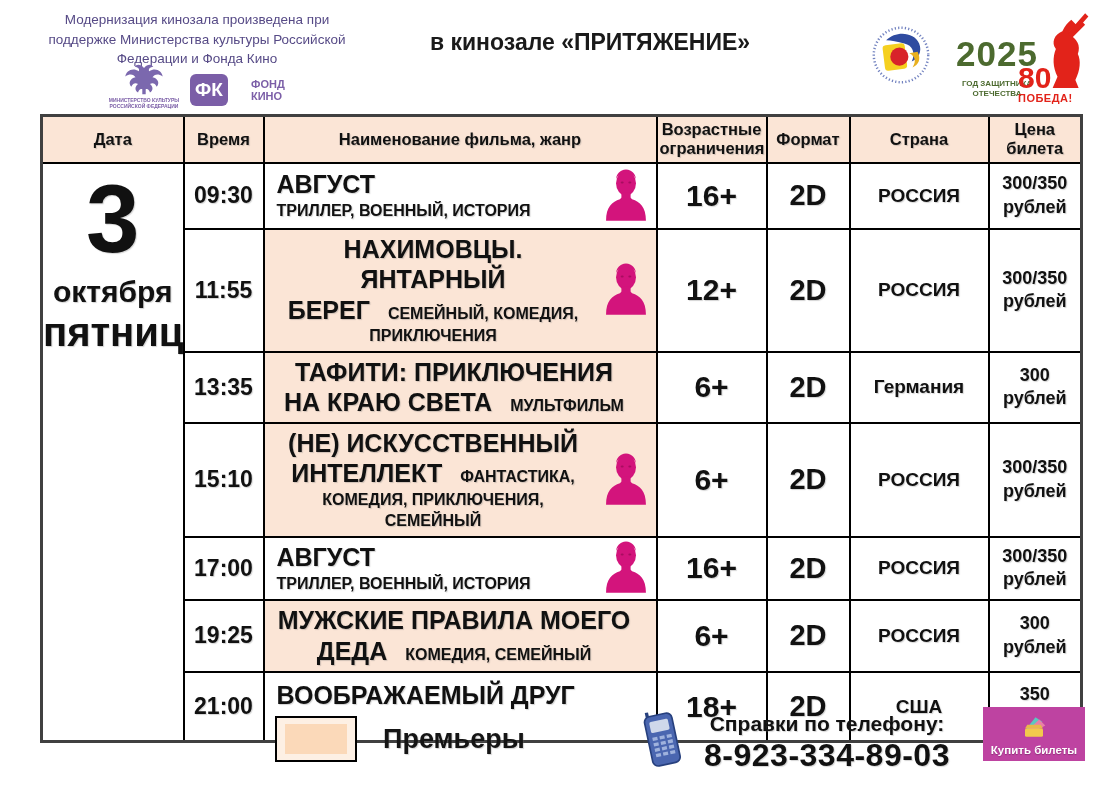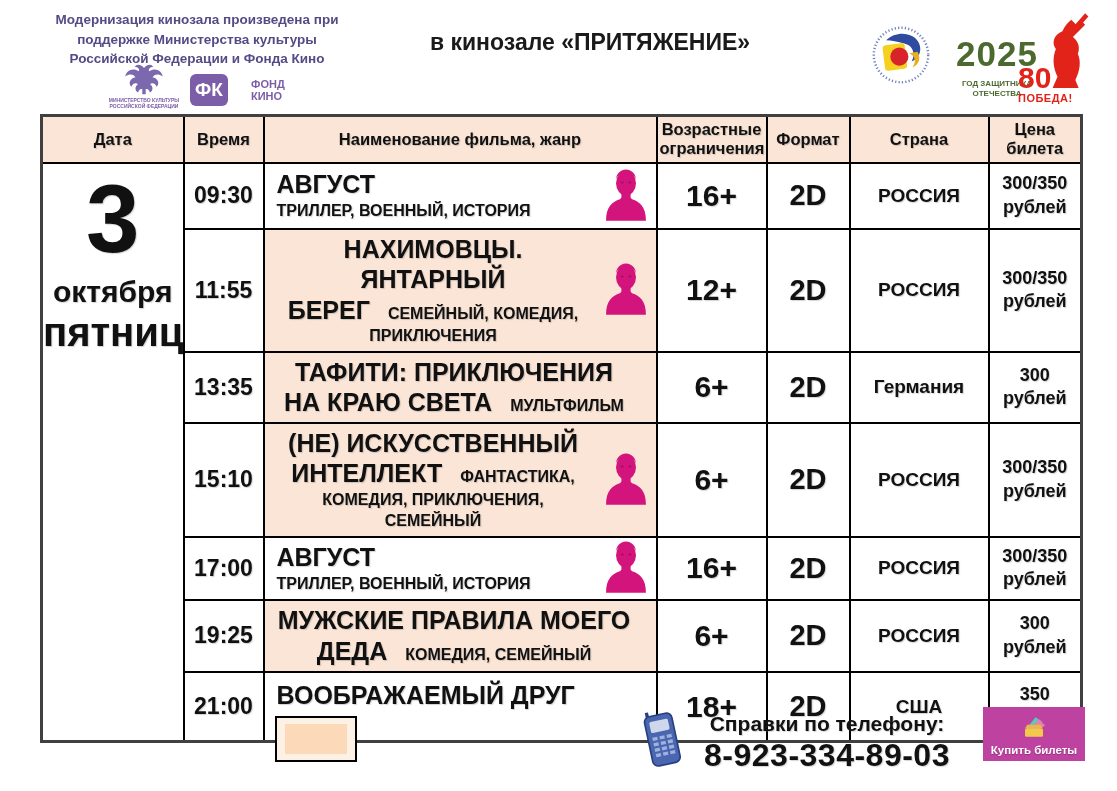--- a/index.html
+++ b/index.html
@@ -12,21 +12,21 @@
     --year-green:#4C6A2F;
     --phone-blue:#4A66B0;
   }
   *{margin:0;padding:0;box-sizing:border-box;}
   html,body{background:#888;}
   body{font-family:"Liberation Sans",sans-serif;}
   .page{position:relative;width:1117px;height:791px;background:#ffffff;overflow:hidden;margin:0 auto;}
 
   
   .support-note{position:absolute;left:42px;top:10px;width:310px;text-align:center;
-    font-size:13.5px;font-weight:bold;line-height:1.45;color:var(--accent-purple);}
+    font-size:13.5px;font-weight:normal;line-height:1.45;color:var(--accent-purple);}
   .ministry-logo{position:absolute;left:88px;top:62px;width:112px;text-align:center;}
   .ministry-logo svg{display:block;margin:0 auto;}
   .ministry-caption{margin-top:1px;font-size:5px;font-weight:bold;color:var(--logo-purple);line-height:1.25;}
   .ministry-caption span{display:block;}
   .fk-logo{position:absolute;left:190px;top:74px;display:flex;align-items:center;gap:23px;}
   .fk-box{width:38px;height:32px;background:var(--logo-purple);border-radius:6px;color:#fff;
     font-size:19px;font-weight:bold;display:flex;align-items:center;justify-content:center;}
   .fk-label{font-size:11px;font-weight:bold;color:var(--logo-purple);line-height:1.1;}
   .fk-label span{display:block;}
 
@@ -347,20 +347,21 @@
         <span>350</span>
             <span>рублей</span>
       </td>
     </tr>
   </tbody>
   </table>
 
   <div class="legend-swatch">
       <div class="inner"></div>
     </div>
+  <div class="legend-label">Премьеры</div>
 
   <span class="phone-icon">
     <svg width="44" height="58" viewBox="0 0 36 52">
       <g transform="rotate(-12 18 26)">
         <rect x="7" y="-1" width="3" height="7" fill="#27407e"></rect>
         <rect x="5" y="3" width="25" height="45" rx="5" fill="#4A66B0" stroke="#27407e" stroke-width="1.5"></rect>
         <rect x="9" y="8" width="17" height="10" rx="1.5" fill="#cfd8ea"></rect>
         <g fill="#9fb2dd">
           <rect x="9" y="22" width="4.5" height="3"></rect>
             <rect x="15.5" y="22" width="4.5" height="3"></rect>

